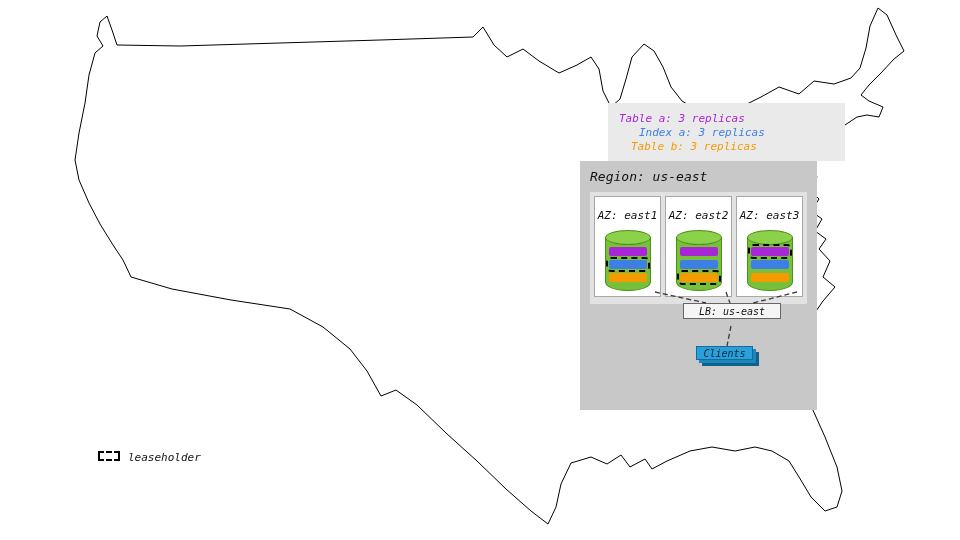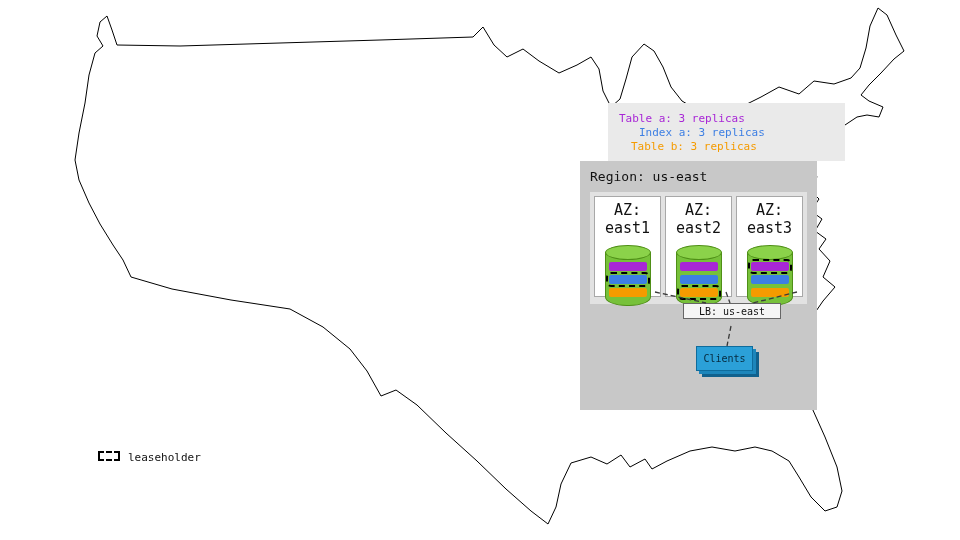--- a/index.html
+++ b/index.html
@@ -8,20 +8,21 @@
     width: 960px;
     height: 540px;
     background: #ffffff;
     overflow: hidden;
     font-family: "DejaVu Sans Mono", "Liberation Mono", monospace;
   }
   #stage {
     position: relative;
     width: 960px;
     height: 540px;
+    font-style: italic;
   }
   #map-layer {
     position: absolute;
     left: 0; top: 0;
     z-index: 0;
   }
   
   .panel { position: absolute; box-sizing: border-box; }
   #legend-panel {
     left: 608px; top: 103px;
@@ -58,22 +59,22 @@
     box-sizing: border-box;
   }
   .az-box {
     width: 67px; height: 101px;
     background: #ffffff;
     border: 1px solid #a8a8a8;
     box-sizing: border-box;
     text-align: center;
   }
   .az-label {
-    font-size: 15px;
-    margin-top: 4px;
+    font-size: 11px;
+    margin-top: 12px;
     color: #111111;
   }
   .cylinder {
     position: relative;
     width: 46px; height: 62px;
     margin: 8px auto 0;
   }
   .cyl-body {
     position: absolute;
     left: 0; top: 7px;
@@ -113,21 +114,21 @@
     border: 1px solid #666666;
     box-sizing: border-box;
     display: flex; align-items: center; justify-content: center;
     font-size: 10px;
     color: #111111;
     z-index: 3;
   }
   #clients-box {
     position: absolute;
     left: 696px; top: 346px;
-    width: 57px; height: 25px;
+    width: 57px; height: 14px;
     background: #2ba0d8;
     border: 1px solid #0f6c9c;
     box-shadow: 3px 3px 0 #1d86bb, 6px 6px 0 #11618d;
     box-sizing: border-box;
     display: flex; align-items: center; justify-content: center;
     font-size: 10px;
     color: #062a3e;
     z-index: 3;
   }
   #connector-layer {

